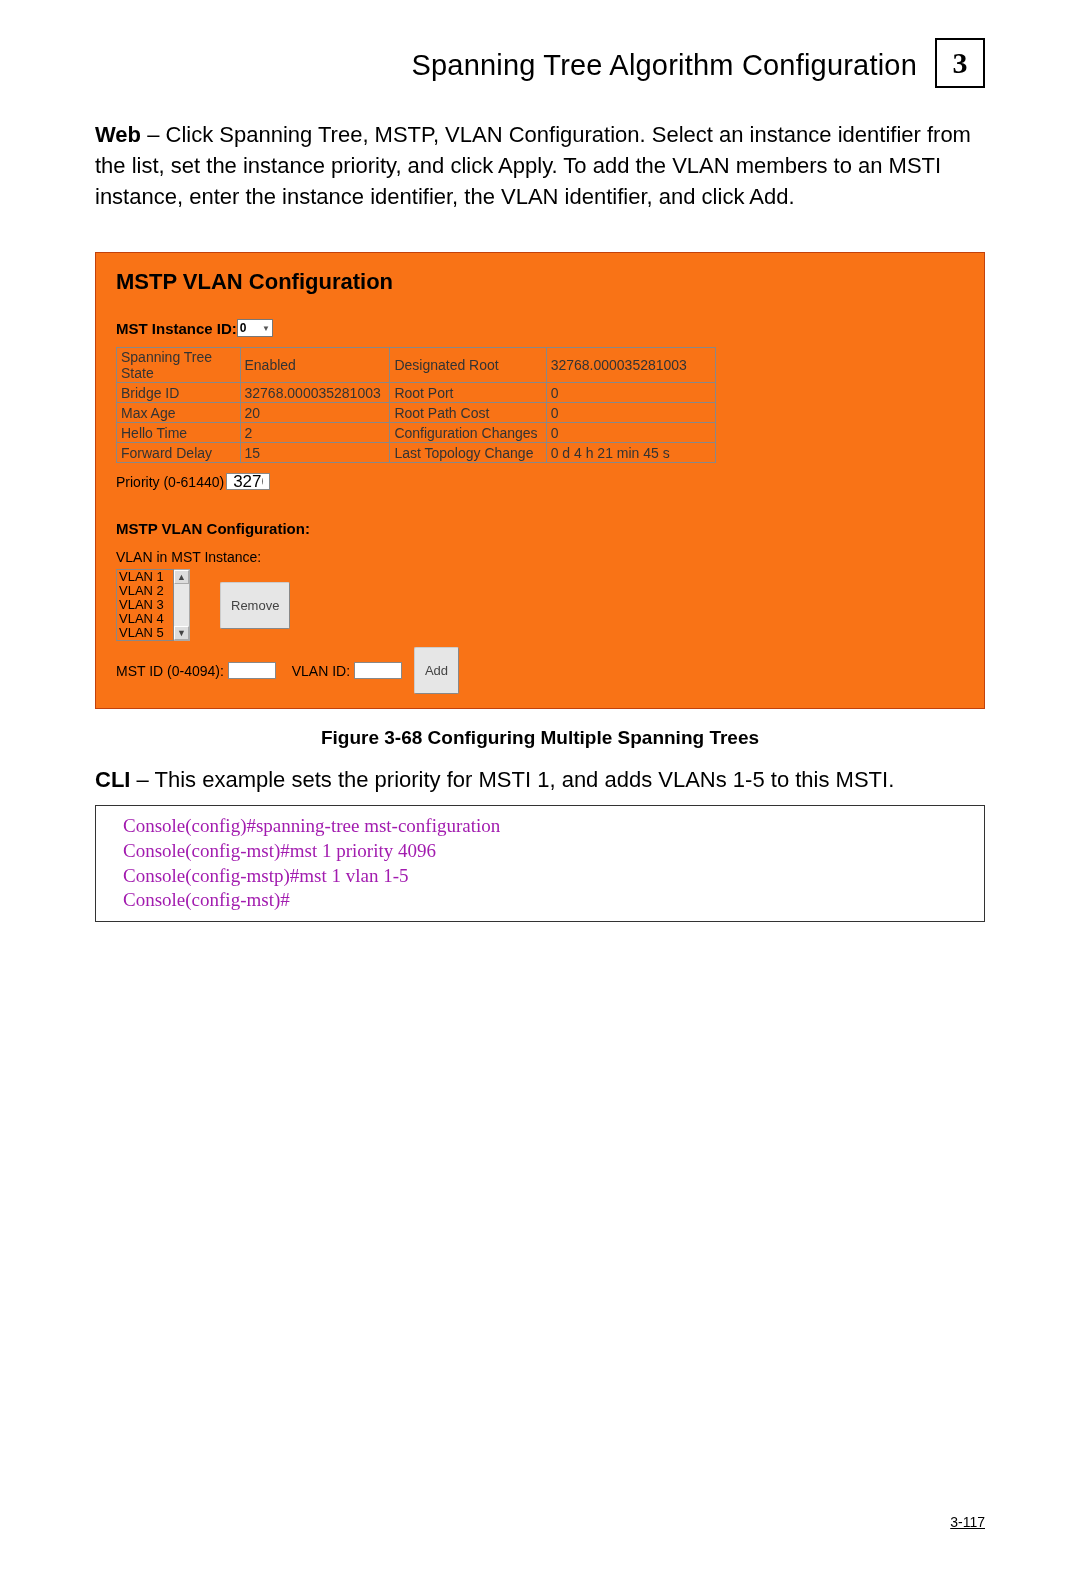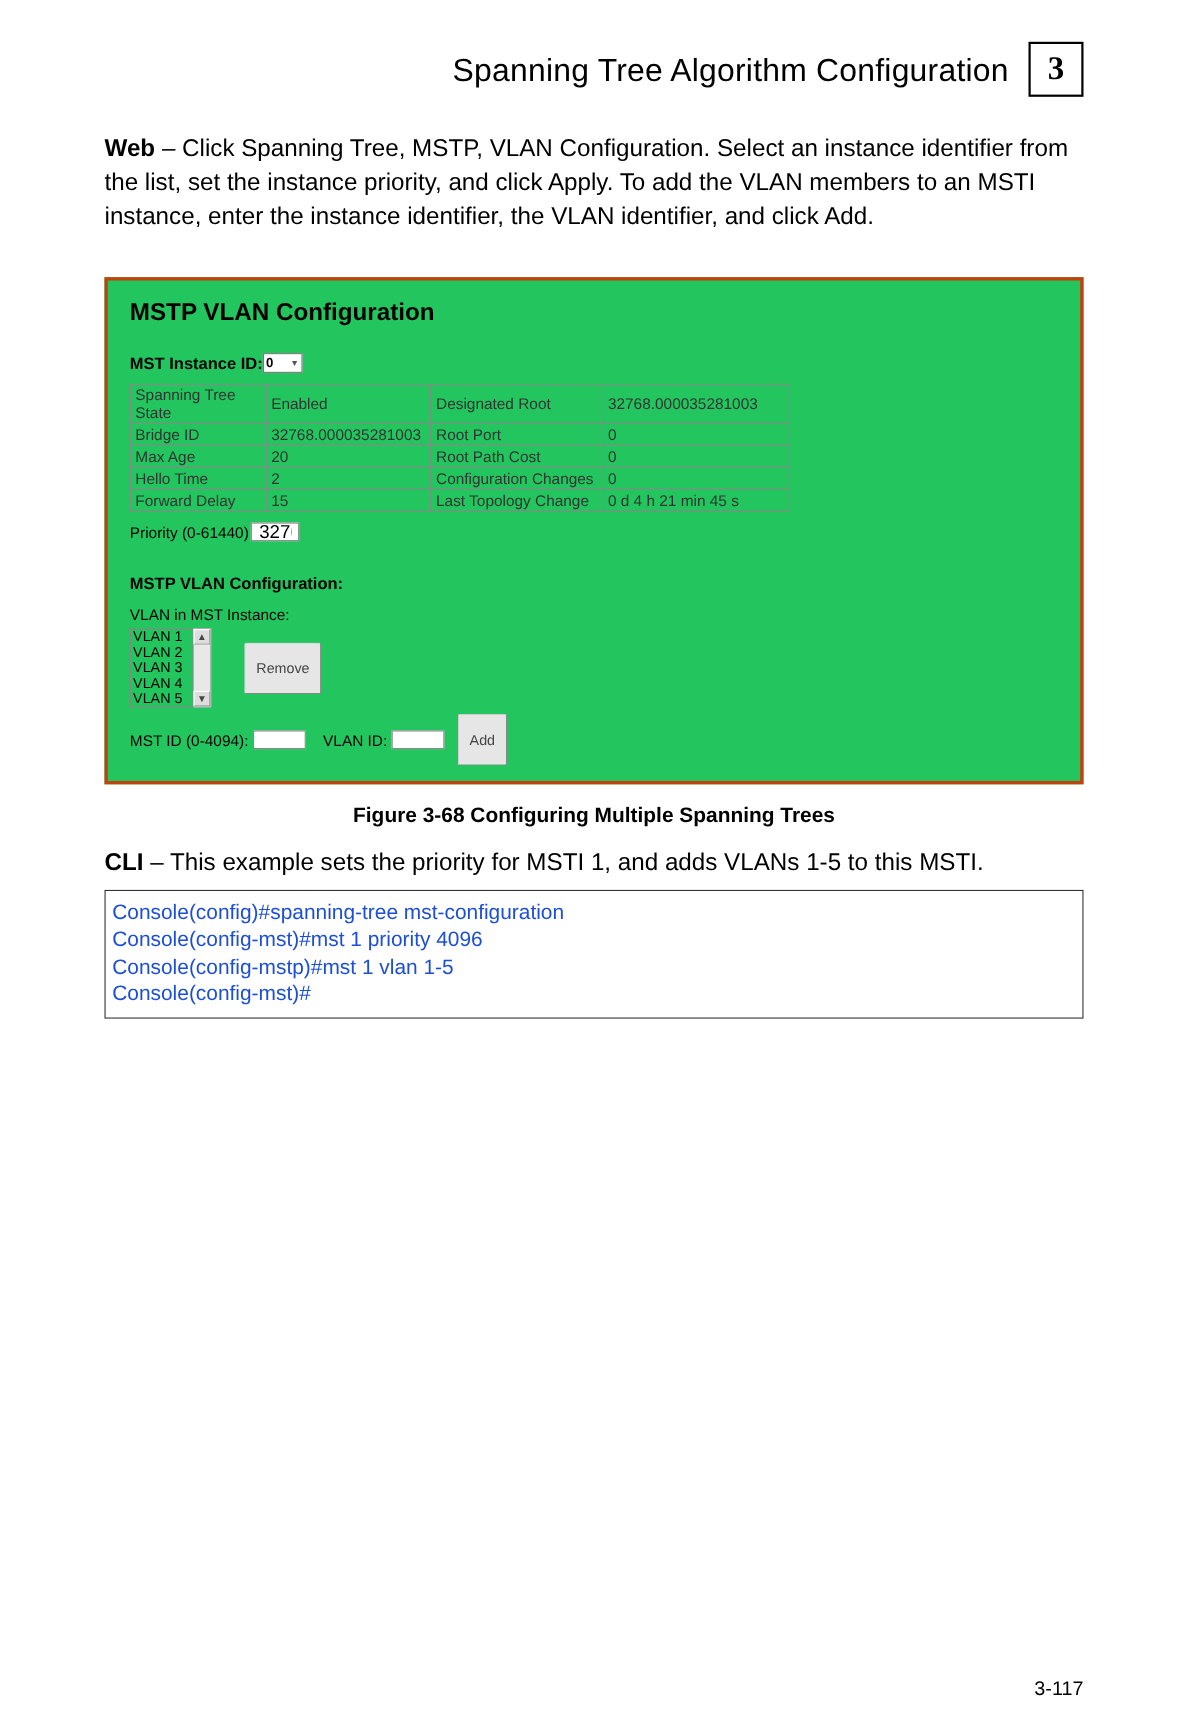--- a/index.html
+++ b/index.html
@@ -38,25 +38,25 @@
       position: relative;
       top:-2px;
     }
     .intro-para {
       font-size: 22px;
       line-height: 1.4;
       margin-bottom: 30px;
     }
     .intro-para .bold { font-weight: 700; }
     .screenshot-box {
-      border: 3px solid #c2410c;
+      border: 1px solid #c2410c;
       margin: 40px 0 12px 0;
       padding: 16px 20px 14px 20px;
       font-family: Arial, sans-serif;
-      background: #22c55e;
+      background: #f97316;
     }
     .scr-title {
       font-size: 22px;
       font-weight: 700;
       margin-bottom: 24px;
     }
     .mst-row {
       font-size: 15px;
       font-weight: 700;
       margin-bottom: 10px;
@@ -136,32 +136,33 @@
       font-size:19px;
       margin: 18px 0 18px 0;
     }
     .cli-para {
       font-size:22px;
       margin-bottom:12px;
     }
     .cli-para .bold{ font-weight:700;}
     .cli-box {
       border:1px solid #333;
-      font-family: Liberation Sans, sans-serif;
+      font-family: Liberation Serif, serif;
       font-size:19px;
-      color:#1d4ed8;
-      padding:8px 6px;
+      color:#a21caf;
+      padding:8px 27px;
       line-height:1.3;
       white-space:pre;
     }
     .page-num {
       position:absolute;
-      bottom:24px;
+      bottom:40px;
       right:95px;
-      font-size:18px;
+      font-size:14px;
+      text-decoration:underline;
     }
   </style>
 </head>
 <body>
 
 <div class="header-row">
   <div class="header-title">Spanning Tree Algorithm Configuration</div>
   <div class="chapter-badge">3</div>
 </div>
 

